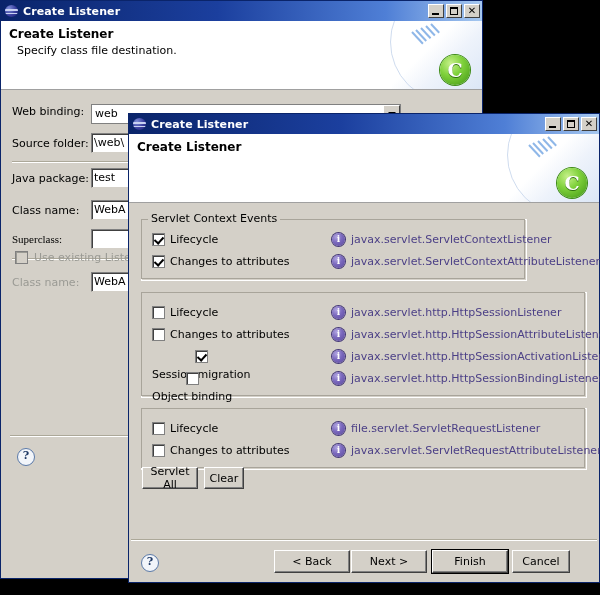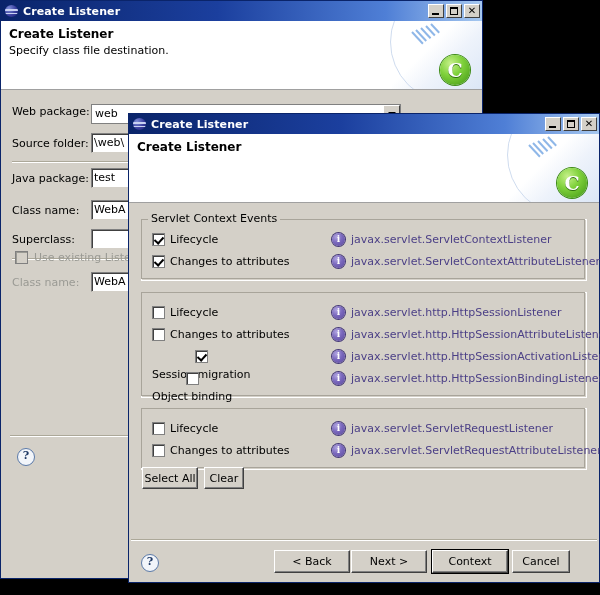--- a/index.html
+++ b/index.html
@@ -111,21 +111,21 @@
     border-bottom: 1px solid #a0a0a0;
     overflow: hidden;
   }
   .banner-title {
     font-weight: bold;
     font-size: 12px;
     padding: 6px 0 0 8px;
   }
   .banner-sub {
     font-size: 11px;
-    padding: 3px 0 0 8px;
+    padding: 3px 0 0 16px;
   }
   .banner-art {
     position: absolute;
     right: 0; top: 0;
     width: 90px; height: 100%;
     background: linear-gradient(135deg, #ffffff 0%, #ffffff 40%, #eef3fb 62%, #dbe6f6 100%);
   }
   .banner-art .arc {
     position: absolute;
     right: -30px; top: -40px;
@@ -370,38 +370,38 @@
         <i style="left:9px;  top:-2px; width:14px;"></i>
         <i style="left:14px; top:-4px; width:13px;"></i>
         <i style="left:19px; top:-6px; width:12px;"></i>
       </div>
       <div class="cball">C</div>
     </div>
     <div class="banner-title">Create Listener</div>
     <div class="banner-sub">Specify class file destination.</div>
   </div>
 
-  <div class="field-label" style="position:absolute; left:11px; top:104px;">Web package:</div>
+  <div class="field-label" style="position:absolute; left:11px; top:104px;">Web binding:</div>
   <div class="combo" style="position:absolute; left:90px; top:103px; width:310px; height:20px;">
     <div class="combo-val">web</div>
     <div class="combo-btn"></div>
   </div>
 
   <div class="field-label" style="position:absolute; left:11px; top:136px;">Source folder:</div>
   <div class="textbox" style="position:absolute; left:90px; top:132px; width:310px; height:20px;">\web\</div>
 
   <div class="sep-line" style="position:absolute; left:11px; top:160px; width:462px;"></div>
 
   <div class="field-label" style="position:absolute; left:11px; top:171px;">Java package:</div>
   <div class="textbox" style="position:absolute; left:90px; top:167px; width:310px; height:20px;">test</div>
 
   <div class="field-label" style="position:absolute; left:11px; top:203px;">Class name:</div>
   <div class="textbox" style="position:absolute; left:90px; top:199px; width:310px; height:20px;">WebA</div>
 
-  <div class="field-label" style="position:absolute; left:11px; top:232px;">Superclass:</div>
+  <div class="field-label" style="position:absolute; left:11px; top:232px;font-family:Liberation Serif, serif;">Superclass:</div>
   <div class="textbox" style="position:absolute; left:90px; top:228px; width:310px; height:20px;"></div>
 
   <div class="sep-line" style="position:absolute; left:11px; top:257px; width:462px;"></div>
 
   <div style="position:absolute; left:14px; top:250px; display:flex; align-items:center; gap:6px;">
     <span class="chk disabled"></span>
     <span class="field-label disabled">Use existing Listener</span>
   </div>
 
   <div class="field-label disabled" style="position:absolute; left:11px; top:275px;">Class name:</div>
@@ -441,21 +441,21 @@
         <i style="left:4px;  top:0px;  width:15px;"></i>
         <i style="left:9px;  top:-2px; width:14px;"></i>
         <i style="left:14px; top:-4px; width:13px;"></i>
         <i style="left:19px; top:-6px; width:12px;"></i>
       </div>
       <div class="cball">C</div>
     </div>
     <div class="banner-title">Create Listener</div>
   </div>
 
-  <div class="groupbox" style="left:12px; top:105px; width:446px; height:62px;">
+  <div class="groupbox" style="left:12px; top:105px; width:386px; height:62px;">
     <div class="gb-inner"></div>
     <div class="gb-legend">Servlet Context Events</div>
 
     <div class="chk-row" style="left:10px; top:13px;">
       <span class="chk checked"></span>
       <span>Lifecycle</span>
     </div>
     <div class="lst-row" style="left:190px; top:13px;">
       <span class="info-icon">i</span>
       <span>javax.servlet.ServletContextListener</span>
@@ -513,37 +513,37 @@
 
   <div class="groupbox" style="left:12px; top:294px; width:446px; height:62px;">
     <div class="gb-inner"></div>
 
     <div class="chk-row" style="left:10px; top:13px;">
       <span class="chk"></span>
       <span>Lifecycle</span>
     </div>
     <div class="lst-row" style="left:190px; top:13px;">
       <span class="info-icon">i</span>
-      <span>javax.servlet.ServletRequestListener</span>
+      <span>file.servlet.ServletRequestListener</span>
     </div>
 
     <div class="chk-row" style="left:10px; top:35px;">
       <span class="chk"></span>
       <span>Changes to attributes</span>
     </div>
     <div class="lst-row" style="left:190px; top:35px;">
       <span class="info-icon">i</span>
       <span>javax.servlet.ServletRequestAttributeListener</span>
     </div>
   </div>
 
-  <div class="btn" style="left:13px; top:353px; width:56px; height:22px;">Select All</div>
+  <div class="btn" style="left:13px; top:353px; width:56px; height:22px;">Servlet All</div>
   <div class="btn" style="left:75px; top:353px; width:40px; height:22px;">Clear</div>
 
   <div class="footer-sep" style="left:2px; top:425px; width:466px;"></div>
 
   <div class="help-icon" style="left:12px; top:440px;">?</div>
 
   <div class="btn" style="left:222px; top:436px; width:76px; height:23px;">Next &gt;</div>
   <div class="btn" style="left:145px; top:436px; width:76px; height:23px;">&lt; Back</div>
-  <div class="btn default" style="left:303px; top:436px; width:76px; height:23px;">Context</div>
+  <div class="btn default" style="left:303px; top:436px; width:76px; height:23px;">Finish</div>
   <div class="btn" style="left:383px; top:436px; width:58px; height:23px;">Cancel</div>
 </div>
 
 </body></html>

